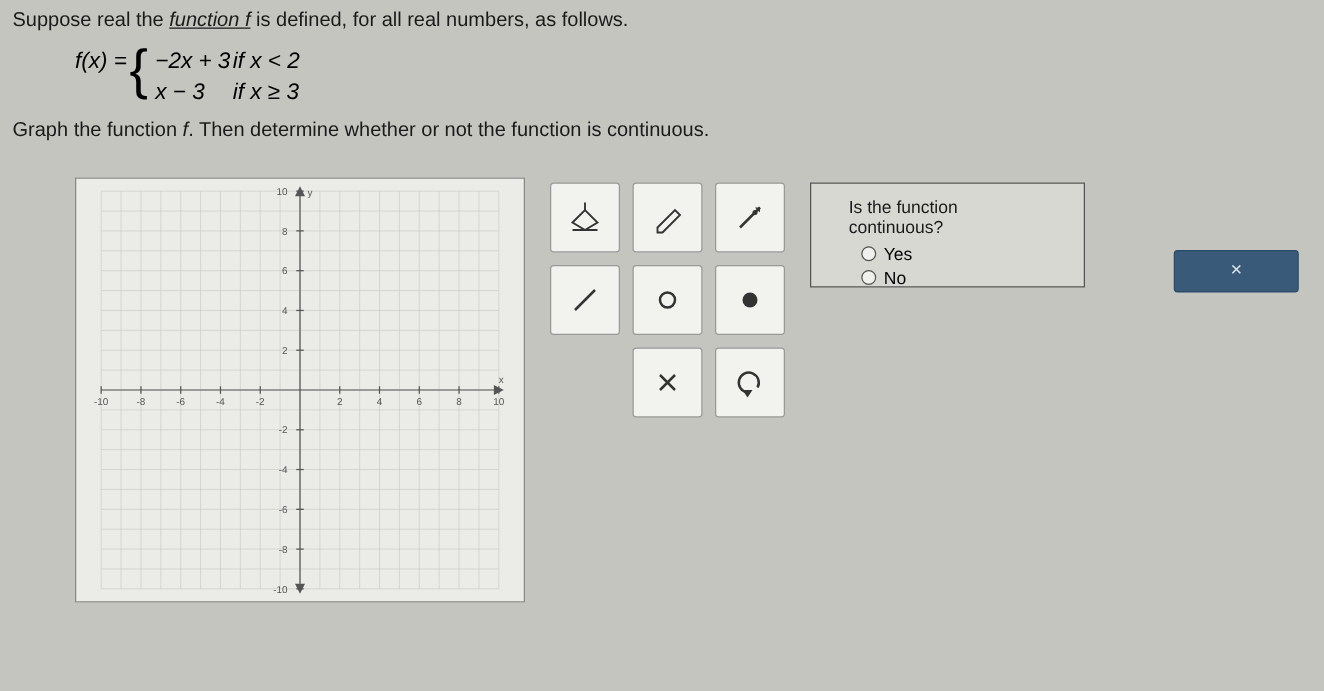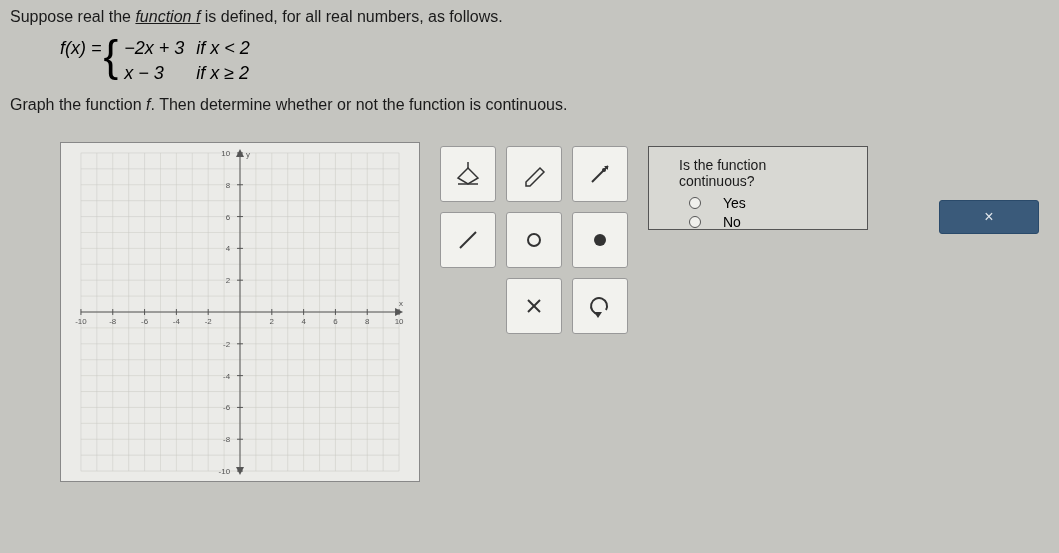--- a/index.html
+++ b/index.html
@@ -33,21 +33,21 @@
     font-style: normal;
     line-height: 0.8;
     margin-right: 6px;
     margin-left: 2px;
   }
   .pieces {
     display: flex;
     flex-direction: column;
     gap: 4px;
   }
-  .piece { display: flex; gap: 12px; }
+  .piece { display: flex; gap: 2px; }
   .expr { min-width: 60px; }
   .prompt2 {
     font-size: 16px;
     color: #1a1a1a;
     margin-top: 6px;
     margin-bottom: 28px;
   }
   .prompt2 .fi { font-style: italic; }
   .bottom-area {
     display: flex;
@@ -91,21 +91,21 @@
     margin-top: 4px;
   }
   .q-title {
     font-size: 14px;
     margin-bottom: 6px;
     color: #1a1a1a;
   }
   .radio-row {
     display: flex;
     align-items: center;
-    gap: 22px;
+    gap: 6px;
     font-size: 14px;
     margin-bottom: 3px;
     margin-left: 10px;
     cursor: pointer;
   }
   .radio-circle {
     width: 12px;
     height: 12px;
     border: 1px solid #555;
     border-radius: 50%;
@@ -138,21 +138,21 @@
 <div class="piecewise">
   <span>f(x) = </span>
   <span class="brace">{</span>
   <div class="pieces">
     <div class="piece">
       <span class="expr">−2x + 3</span>
       <span>if x &lt; 2</span>
     </div>
     <div class="piece">
       <span class="expr">x − 3</span>
-      <span>if x ≥ 2</span>
+      <span>if x ≥ 3</span>
     </div>
   </div>
 </div>
 
 <div class="prompt2">
   <span>Graph the function </span><span class="fi">f</span><span>. Then determine whether or not the function is continuous.</span>
 </div>
 
 <div class="bottom-area">
 

